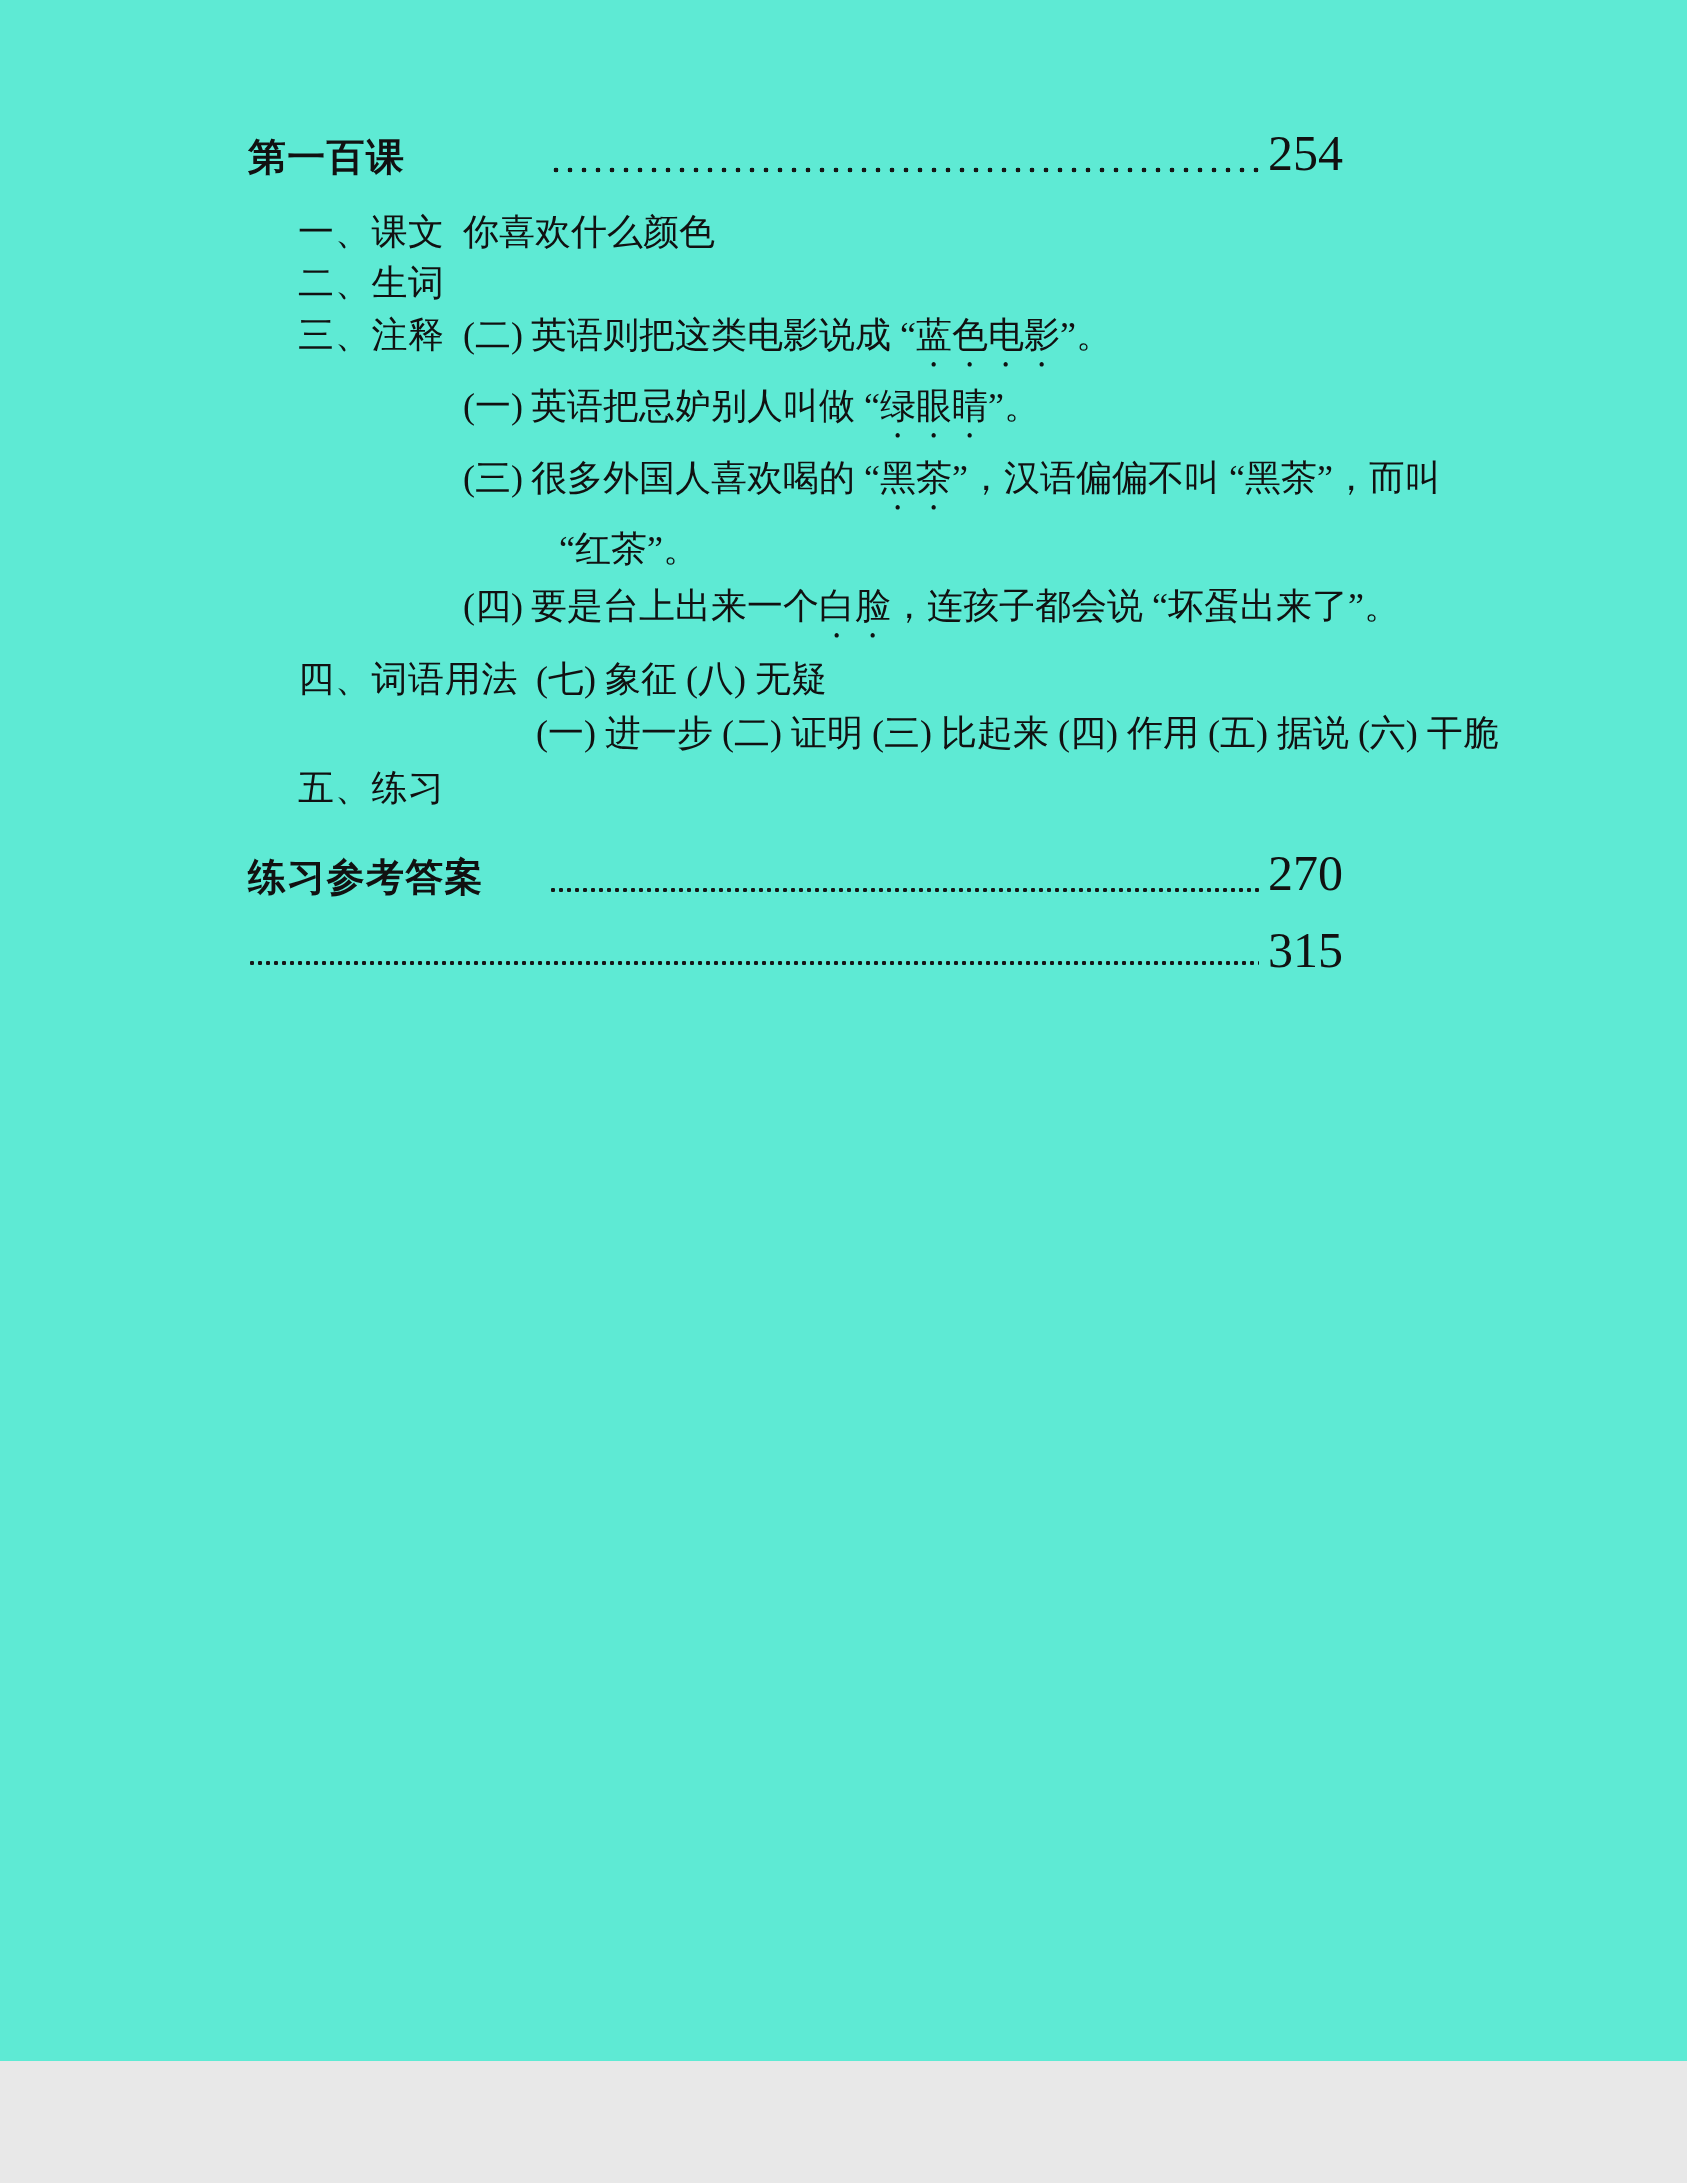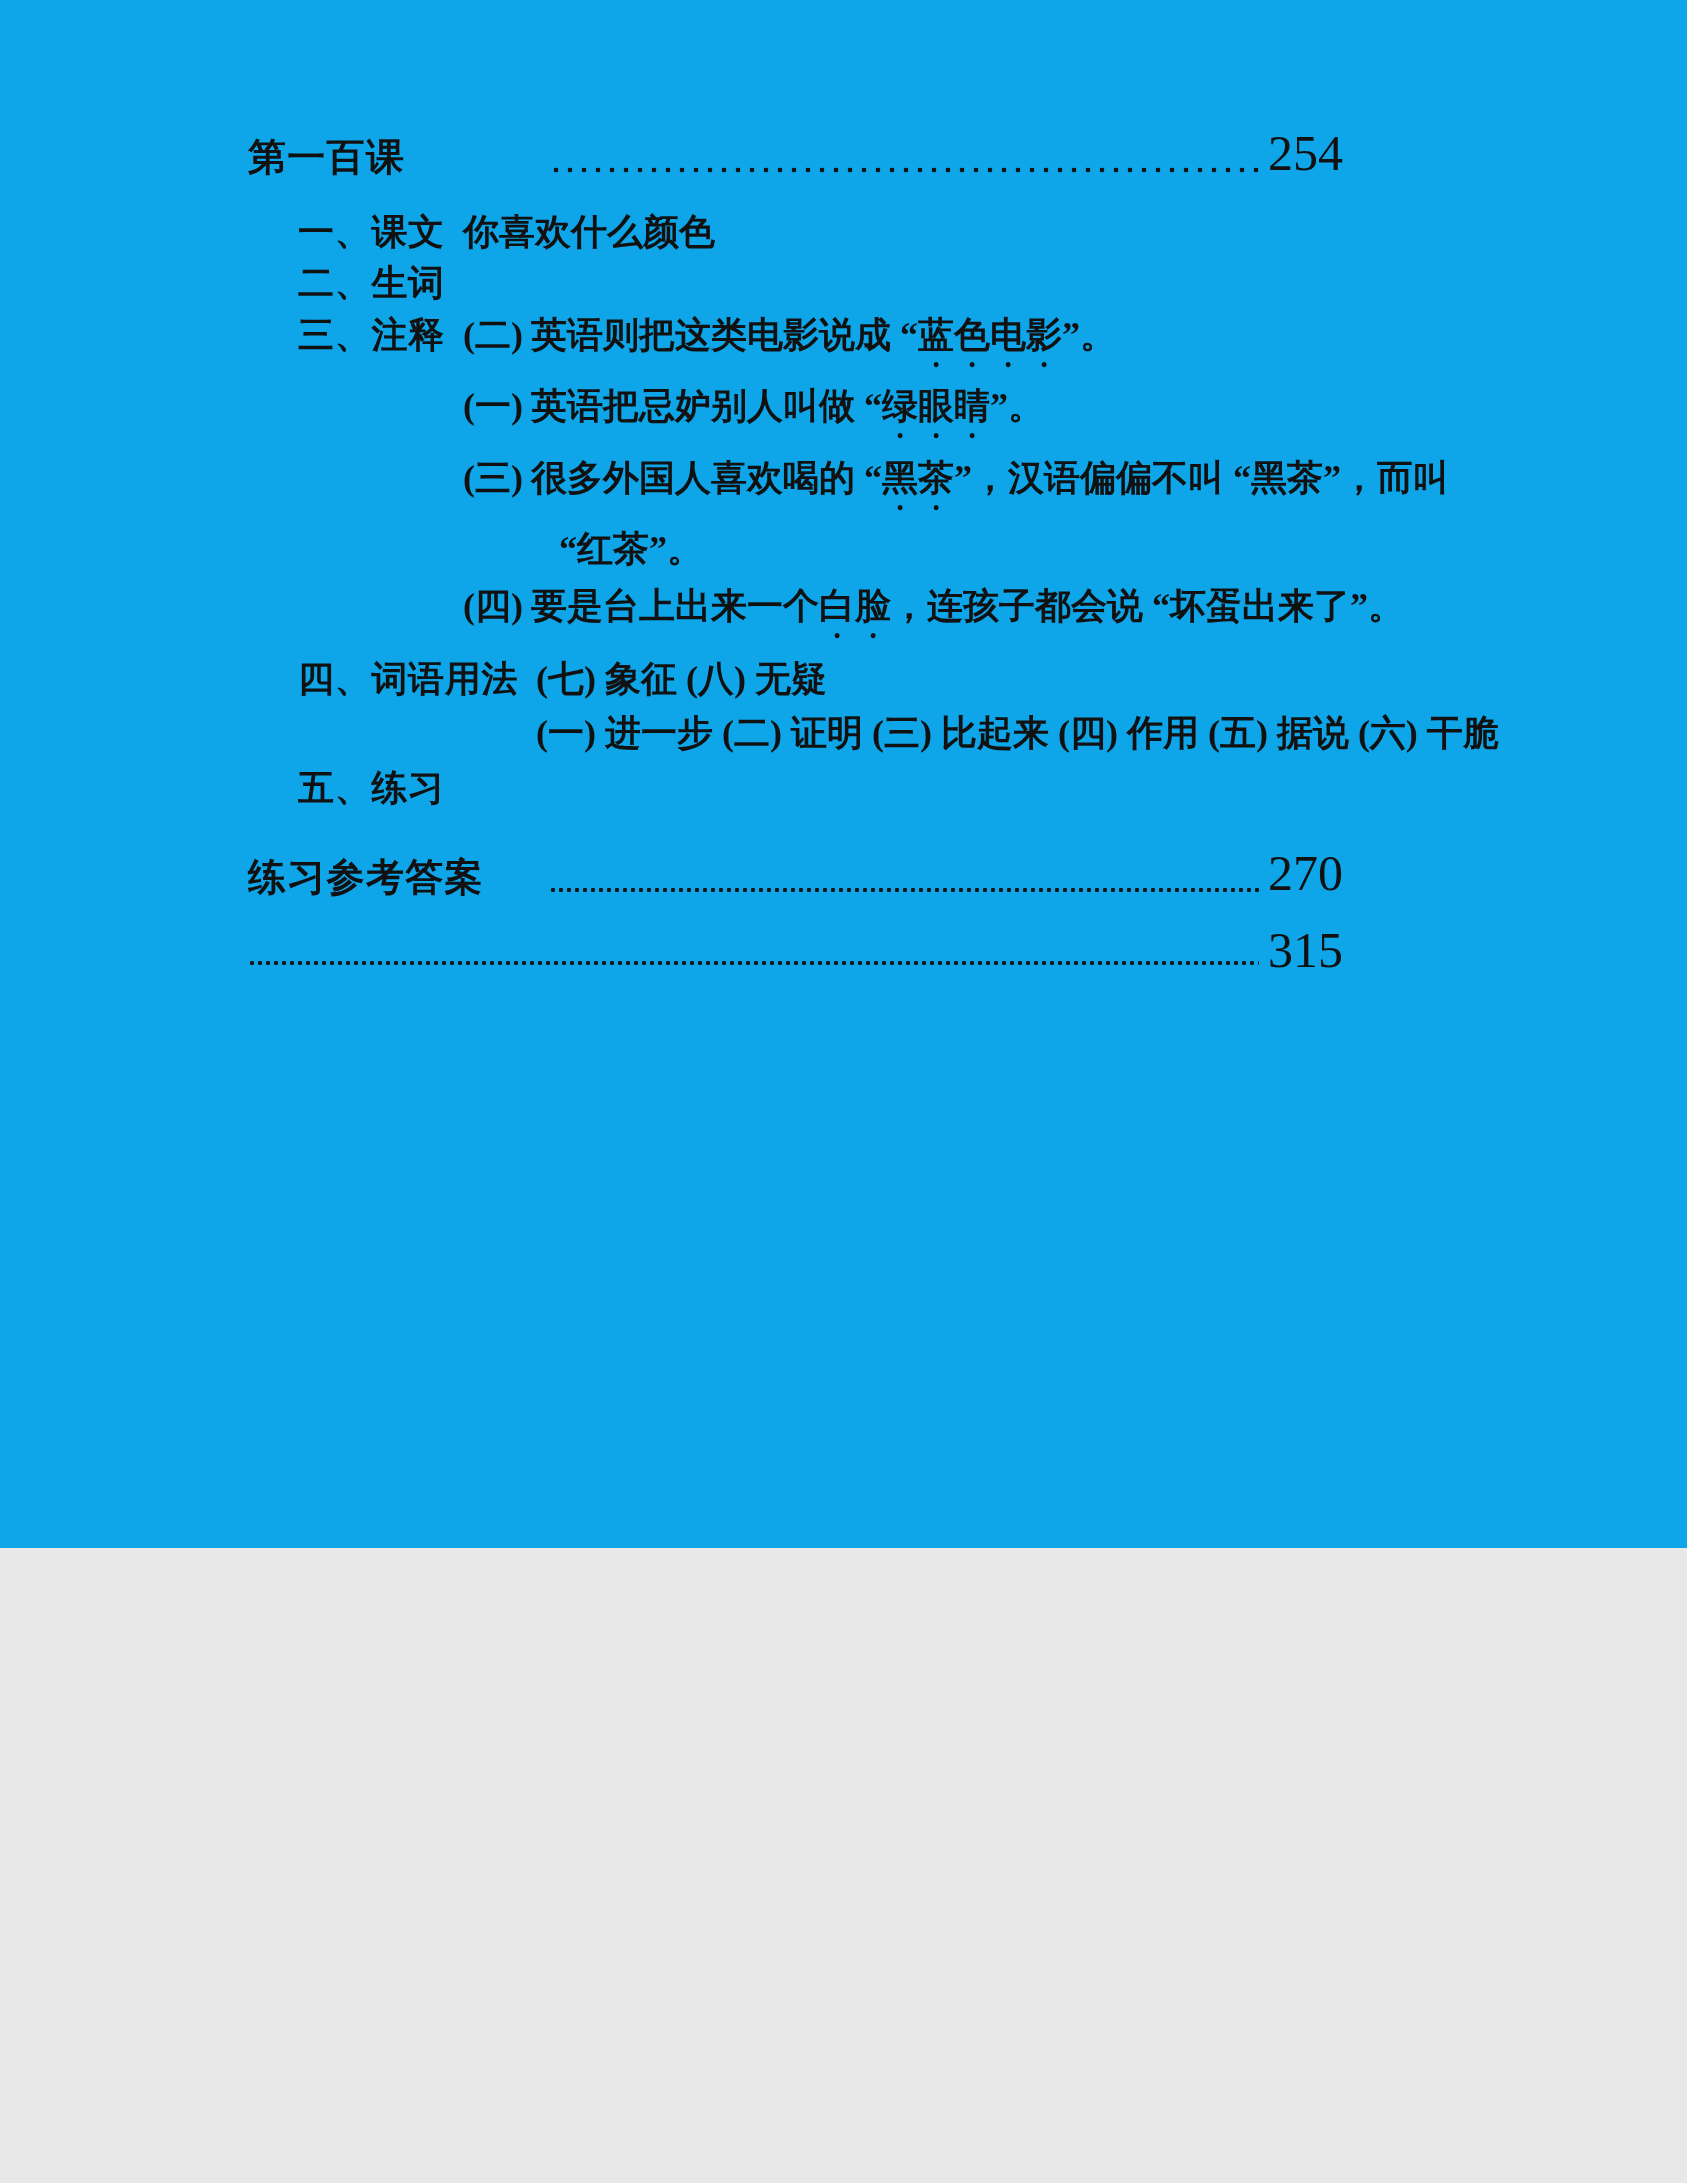--- a/index.html
+++ b/index.html
@@ -1,21 +1,21 @@
 <!DOCTYPE html>
 <html style="font-size:10.6px"><head>
 <meta charset="utf-8">
 <style>
   * { margin: 0; padding: 0; box-sizing: border-box; }
   html, body { background: #e8e8e8; }
   .page {
     position: relative;
     width: 1687px;
-    height: 1548px;
-    background: #0ea5e9;
+    height: 2061px;
+    background: #5eead4;
     font-family: "Liberation Serif", "DejaVu Serif", serif;
     color: #111111;
     overflow: hidden;
   }
   .content {
     position: absolute;
     left: 248px;
     top: 129px;
     width: 1095px;
   }
@@ -48,21 +48,20 @@
   }
   .toc-page {
     font-size: 50px;
     line-height: 49px;
     flex: 0 0 auto;
   }
   
   .sections {
     margin: 25px 0 0 50px;
     font-size: 36px;
-    font-weight: bold;
   }
   .sec-row { display: flex; align-items: flex-start; }
   .sec-label {
     flex: 0 0 165px;
     line-height: 50px;
     letter-spacing: 0.7px;
     white-space: nowrap;
   }
   .sec-label.wide { flex: 0 0 238px; }
   .sec-text { line-height: 50px; }

